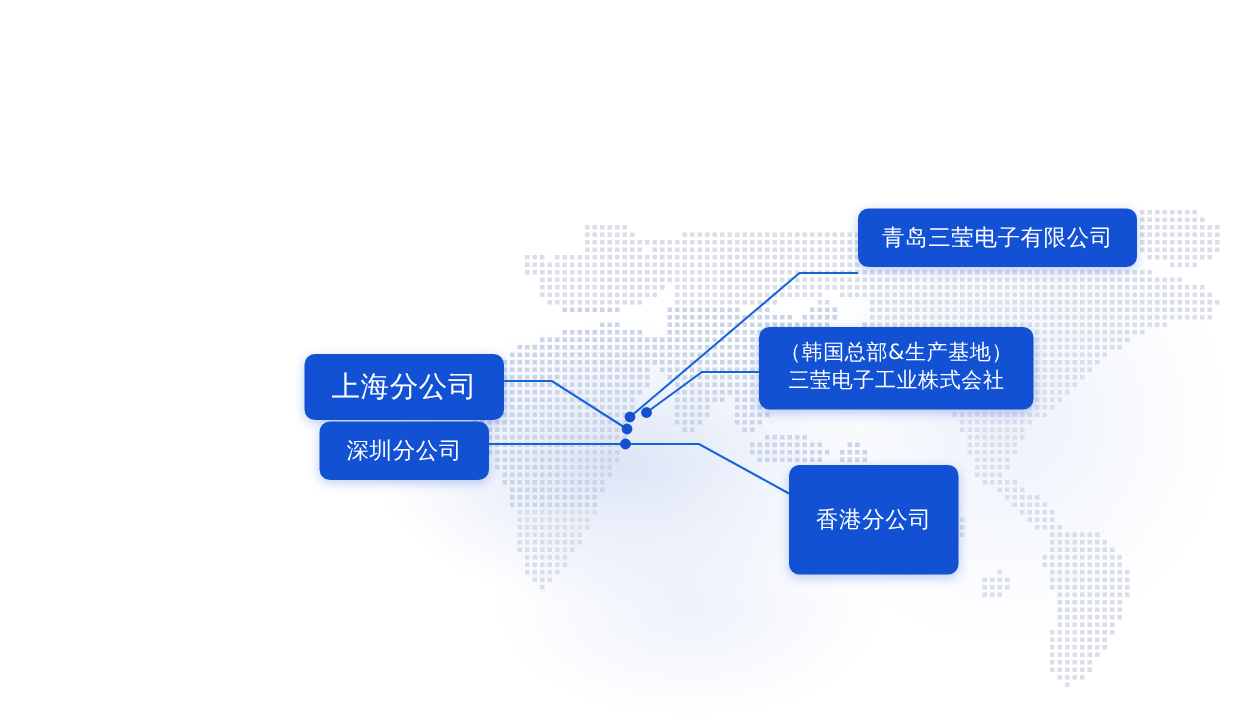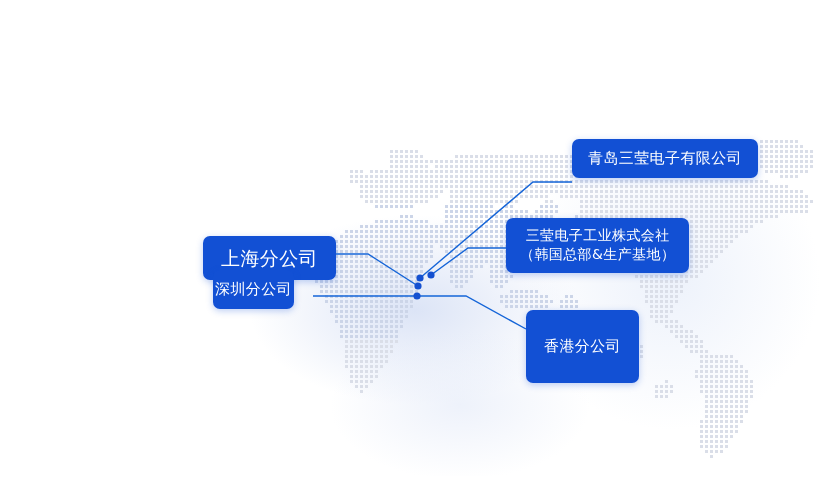--- a/index.html
+++ b/index.html
@@ -99,22 +99,22 @@
     left: 506px; top: 218px;
     padding: 8px 14px;
     font-size: 14px;
   }
   .lbl-shanghai {
     left: 203px; top: 236px;
     padding: 9px 18px;
     font-size: 19px;
   }
   .lbl-shenzhen {
-    left: 213px; top: 270px;
-    padding: 9px 2px;
+    left: 213px; top: 281px;
+    padding: 9px 18px;
     font-size: 15px;
   }
   .lbl-hongkong {
     left: 526px; top: 310px;
     padding: 26px 18px;
     font-size: 15px;
   }
 </style>
 </head>
 <body>
@@ -2591,22 +2591,22 @@
           <circle cx="417" cy="296" r="3.6" class="marker-dot"></circle>
         </g>
     </svg>
   </div>
 
   <div class="label-box lbl-qingdao">
     <span class="ln">青岛三莹电子有限公司</span>
   </div>
 
   <div class="label-box lbl-korea">
+    <span class="ln">（韩国总部&amp;生产基地）</span>
     <span class="ln">三莹电子工业株式会社</span>
-    <span class="ln">（韩国总部&amp;生产基地）</span>
   </div>
 
   <div class="label-box lbl-shanghai">
     <span class="ln">上海分公司</span>
   </div>
 
   <div class="label-box lbl-shenzhen">
     <span class="ln">深圳分公司</span>
   </div>
 

